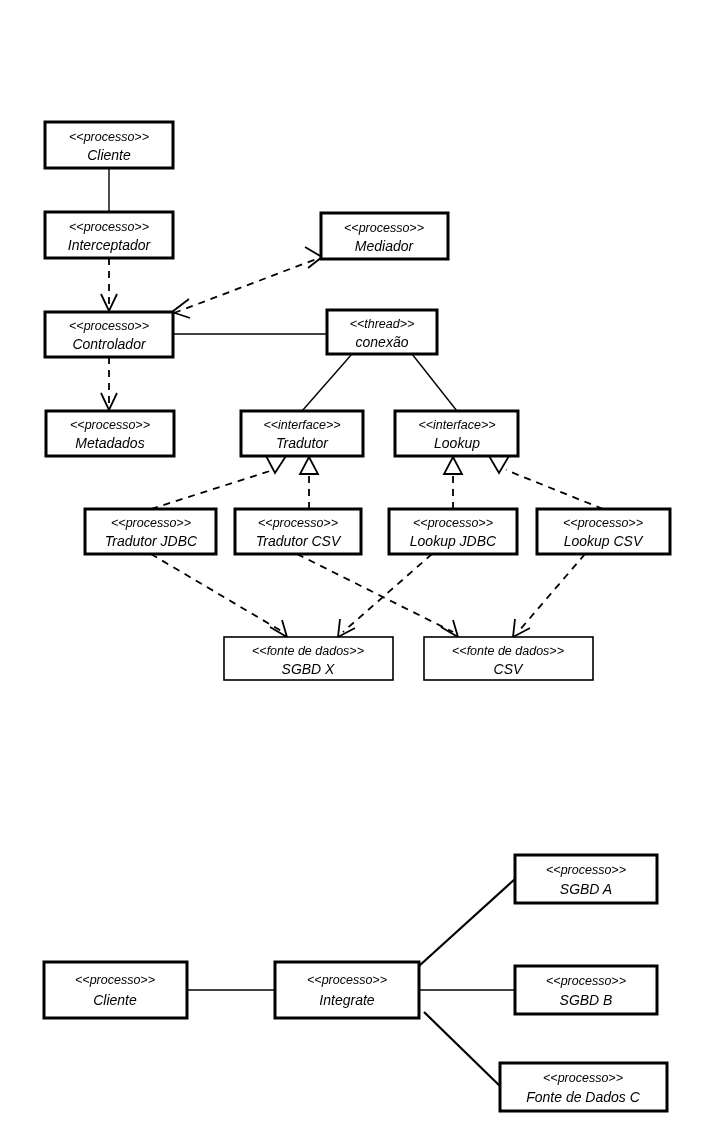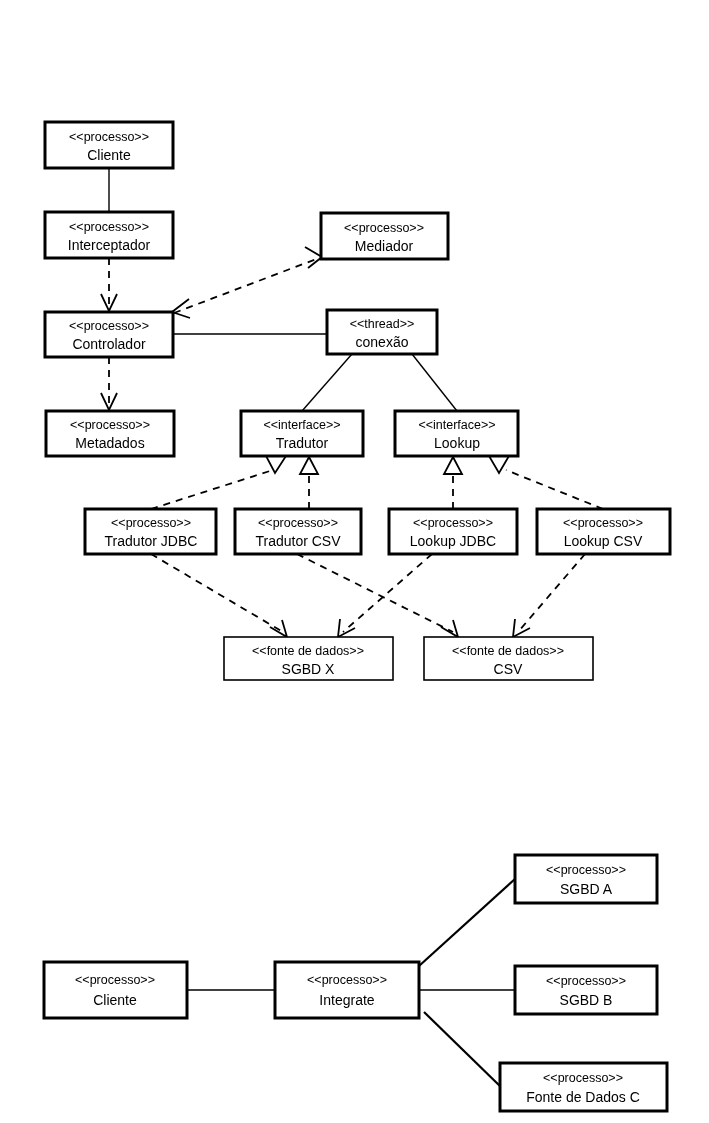--- a/index.html
+++ b/index.html
@@ -11,20 +11,21 @@
     width: 709px;
     height: 1123px;
     font-family: "Liberation Sans", sans-serif;
     color: #000000;
     overflow: hidden;
   }
   #diagram-root {
     position: relative;
     width: 709px;
     height: 1123px;
+    font-style: italic;
   }
   svg#uml-canvas {
     position: absolute;
     top: 0;
     left: 0;
     width: 709px;
     height: 1123px;
     display: block;
   }
   .node-box {

